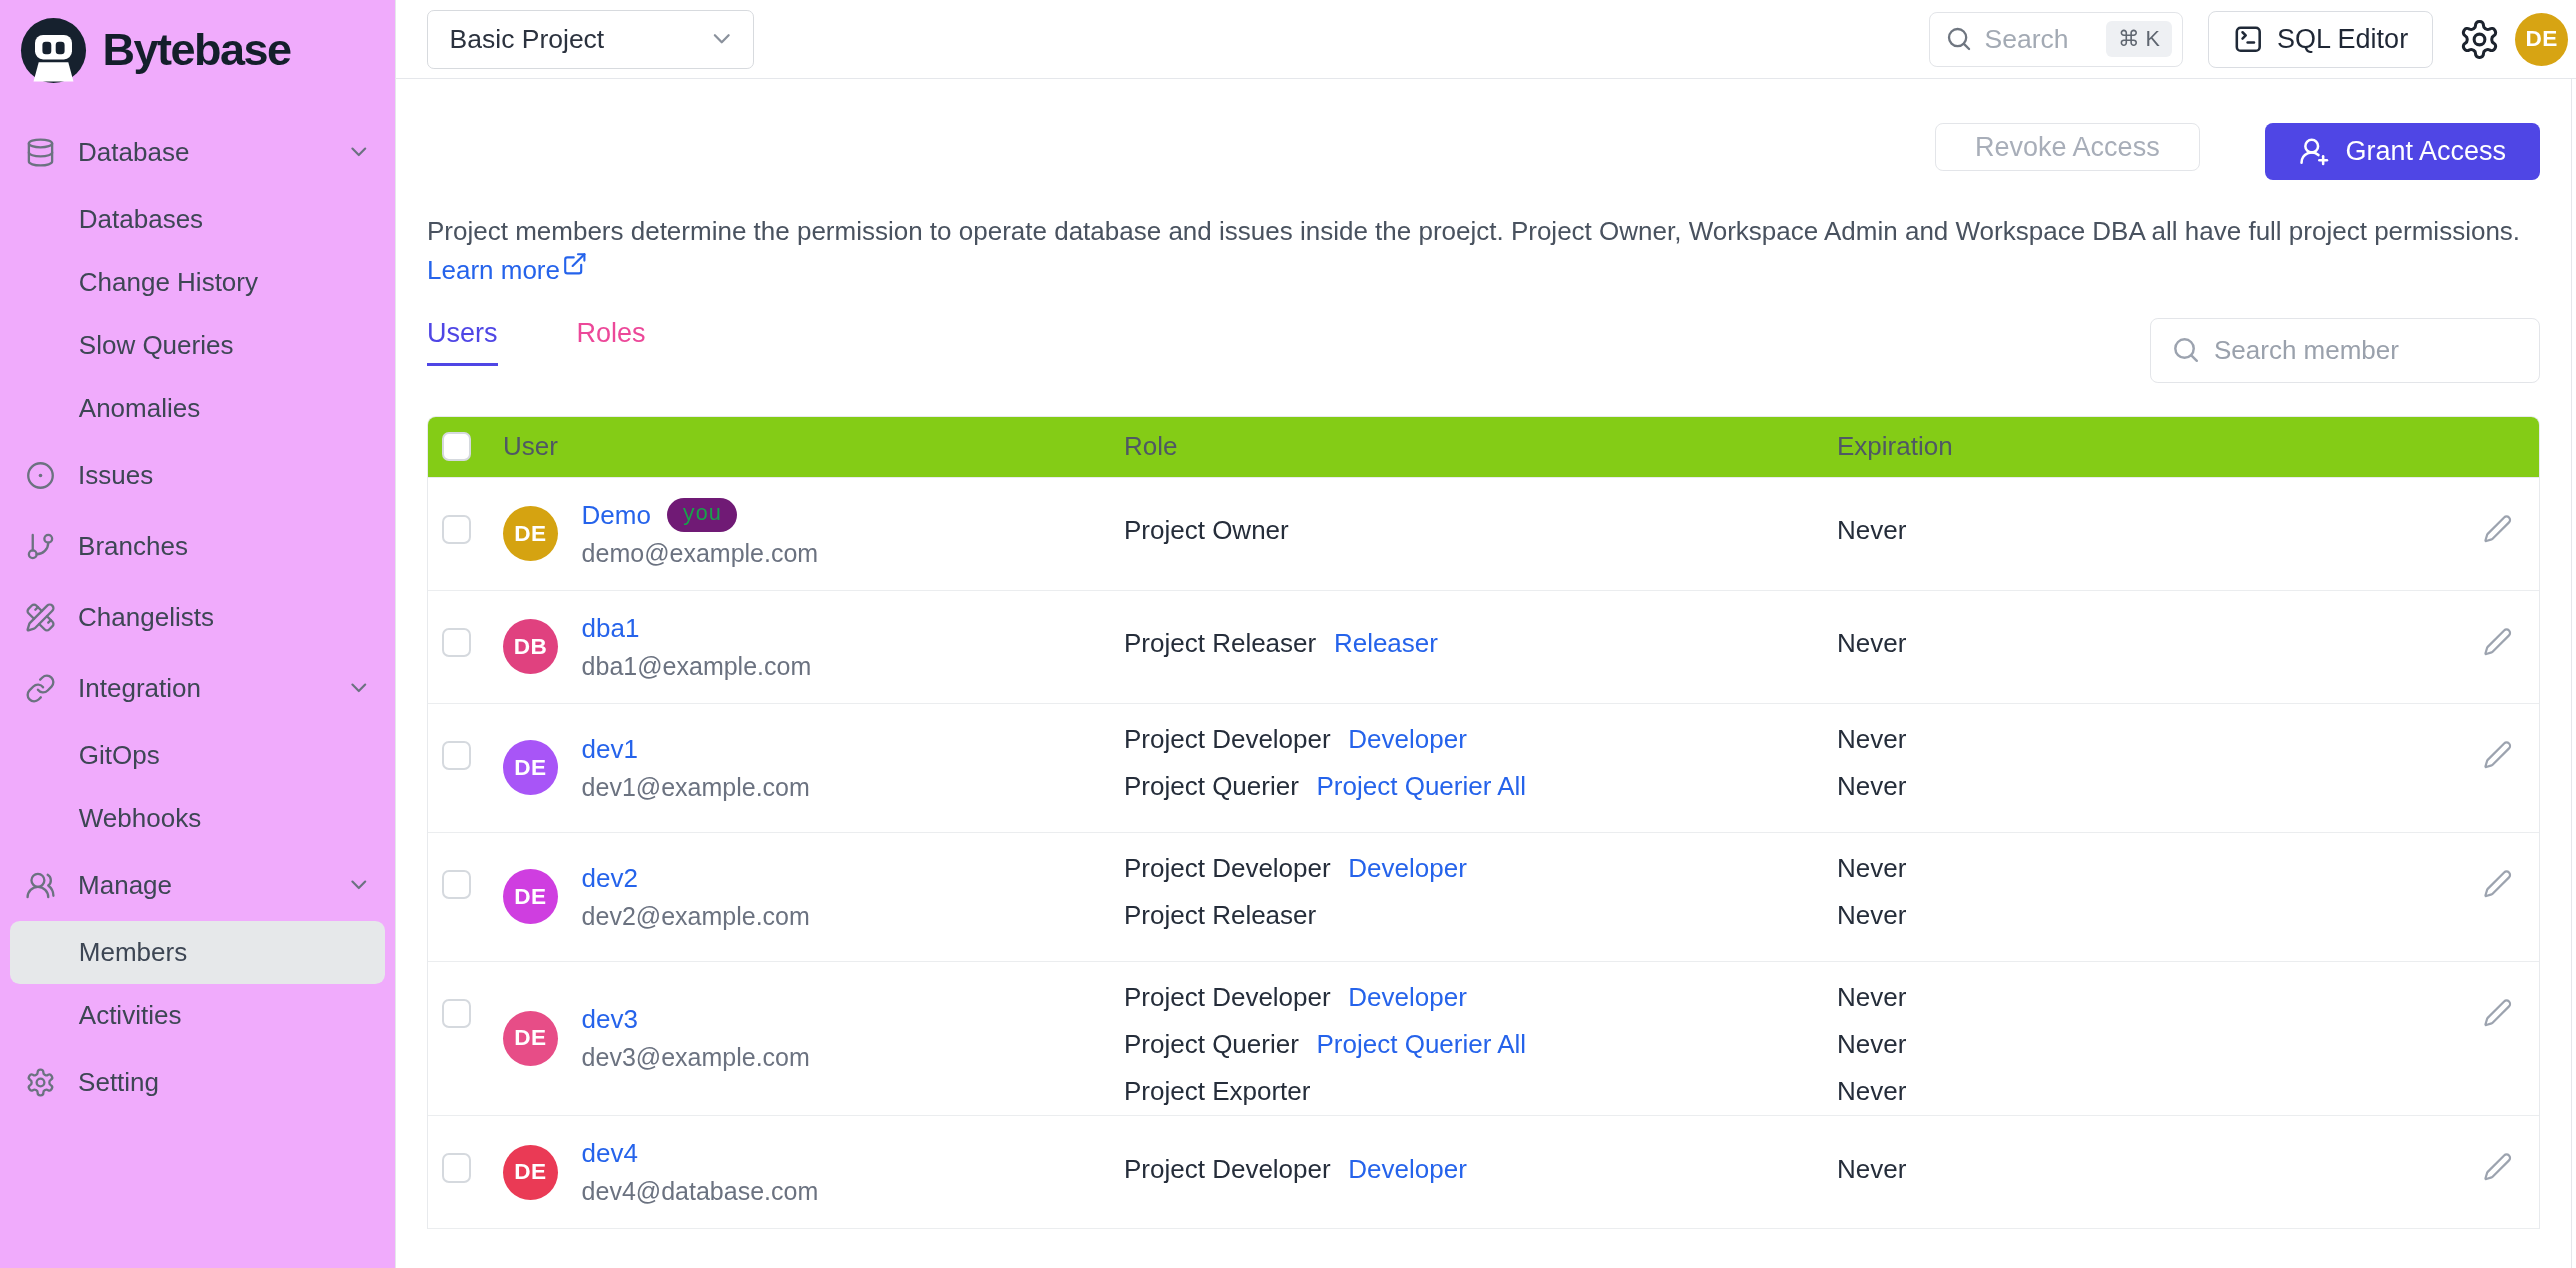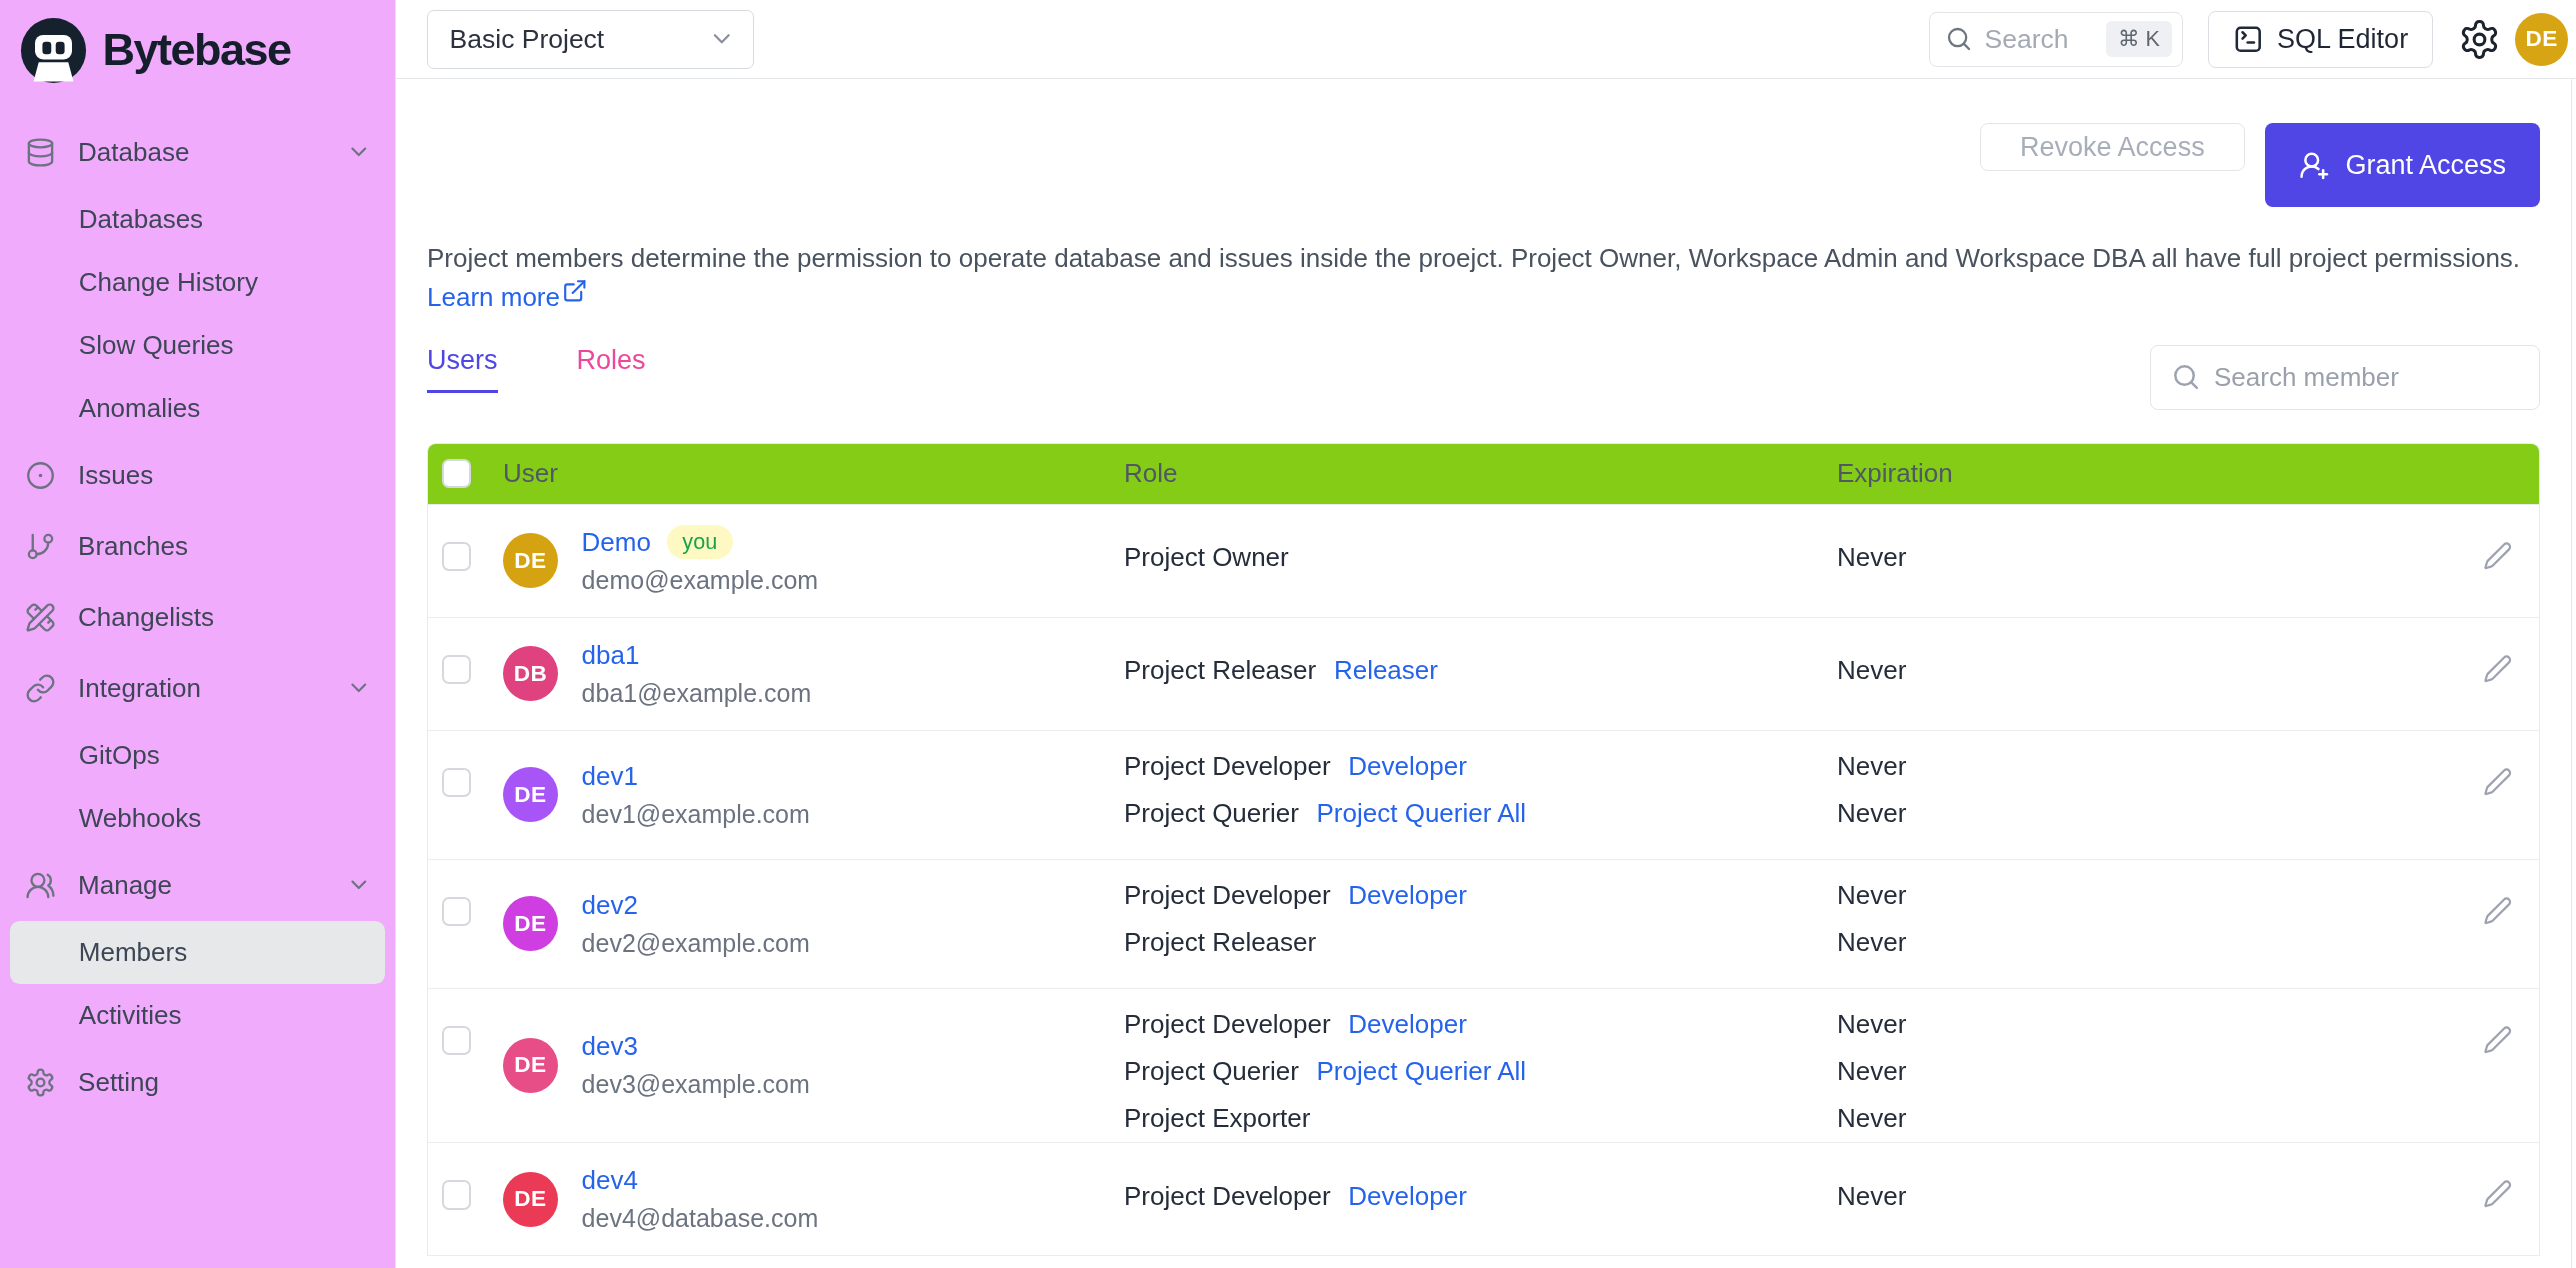--- a/index.html
+++ b/index.html
@@ -78,23 +78,23 @@
   }
 
   .content { flex:1; padding:0 36px 0 31px; background:#fff; }
 
   .action-row { margin-top:44px; display:flex; justify-content:flex-end; gap:20.6px; }
   .btn-revoke {
     height:48px; padding:0 39px; background:#fff; border:1px solid #e3e5e9; border-radius:7.9px;
     font-size:27px; color:#a8aeb9; font-family:inherit; cursor:default;
   }
   .btn-grant {
-    height:84px; padding:0 34px; background:#4f46e5; border:none; border-radius:7.9px;
+    height:57px; padding:0 34px; background:#4f46e5; border:none; border-radius:7.9px;
     font-size:27px; color:#fff; font-family:inherit; display:flex; align-items:center; gap:15.7px;
-    cursor:pointer; font-weight:400;
+    cursor:pointer; font-weight:400;margin-left:45px;
   }
   .btn-grant .uplus { width:30.5px; height:30.5px; }
 
   .desc { margin-top:32px; max-width:2094px; font-size:26px; line-height:39px; color:#49525f; }
   .learn-more { color:#2563eb; text-decoration:none; display:inline-flex; align-items:flex-start; gap:2px; cursor:pointer; }
   .learn-more .ext { width:25.6px; height:25.6px; }
 
   .tabs-row { margin-top:27.5px; display:flex; align-items:flex-start; }
   .tabs { display:flex; gap:79px; align-items:flex-end; }
   .tab { font-size:27px; font-weight:500; color:#ec4899; padding-bottom:14.7px; border-bottom:3.9px solid transparent; cursor:pointer; }
@@ -131,22 +131,22 @@
   .t-row { display:flex; border-bottom:1px solid #ebedef; background:#fff; }
   .t-row .col-check { padding-top:37px; }
   .user-cell { display:flex; align-items:center; gap:23.6px; padding-top:13.8px; padding-bottom:13.8px; }
   .avatar {
     width:55px; height:55px; border-radius:50%; color:#fff; font-size:22.6px; font-weight:600;
     display:flex; align-items:center; justify-content:center; flex:0 0 auto; letter-spacing:0.5px;
   }
   .name-line { display:flex; align-items:center; gap:15.7px; height:39px; }
   .name-link { font-size:26px; font-weight:500; color:#2563eb; text-decoration:none; cursor:pointer; }
   .you-badge {
-    background:#fef9c3; color:#17a34a; font-size:21.6px; font-weight:500;
-    padding:3.9px 15.7px; border-radius:982px; line-height:1.2;
+    background:#701a75; color:#17a34a; font-size:21.6px; font-weight:500;
+    padding:3.9px 15.7px; border-radius:982px; line-height:1.2;font-family:Liberation Mono, monospace;
   }
   .email { font-size:25px; color:#6b7280; height:37px; display:flex; align-items:center; }
   .roles-cell .line, .exp-cell .line { height:47px; display:flex; align-items:center; gap:17.7px; font-size:26px; color:#252d3a; }
   .role-link { color:#2563eb; text-decoration:none; cursor:pointer; }
   .edit-btn { width:29.5px; height:29.5px; color:#9ca3af; cursor:pointer; }
   .edit-btn svg { width:29.5px; height:29.5px; }
 </style>
 </head>
 <body>
 

